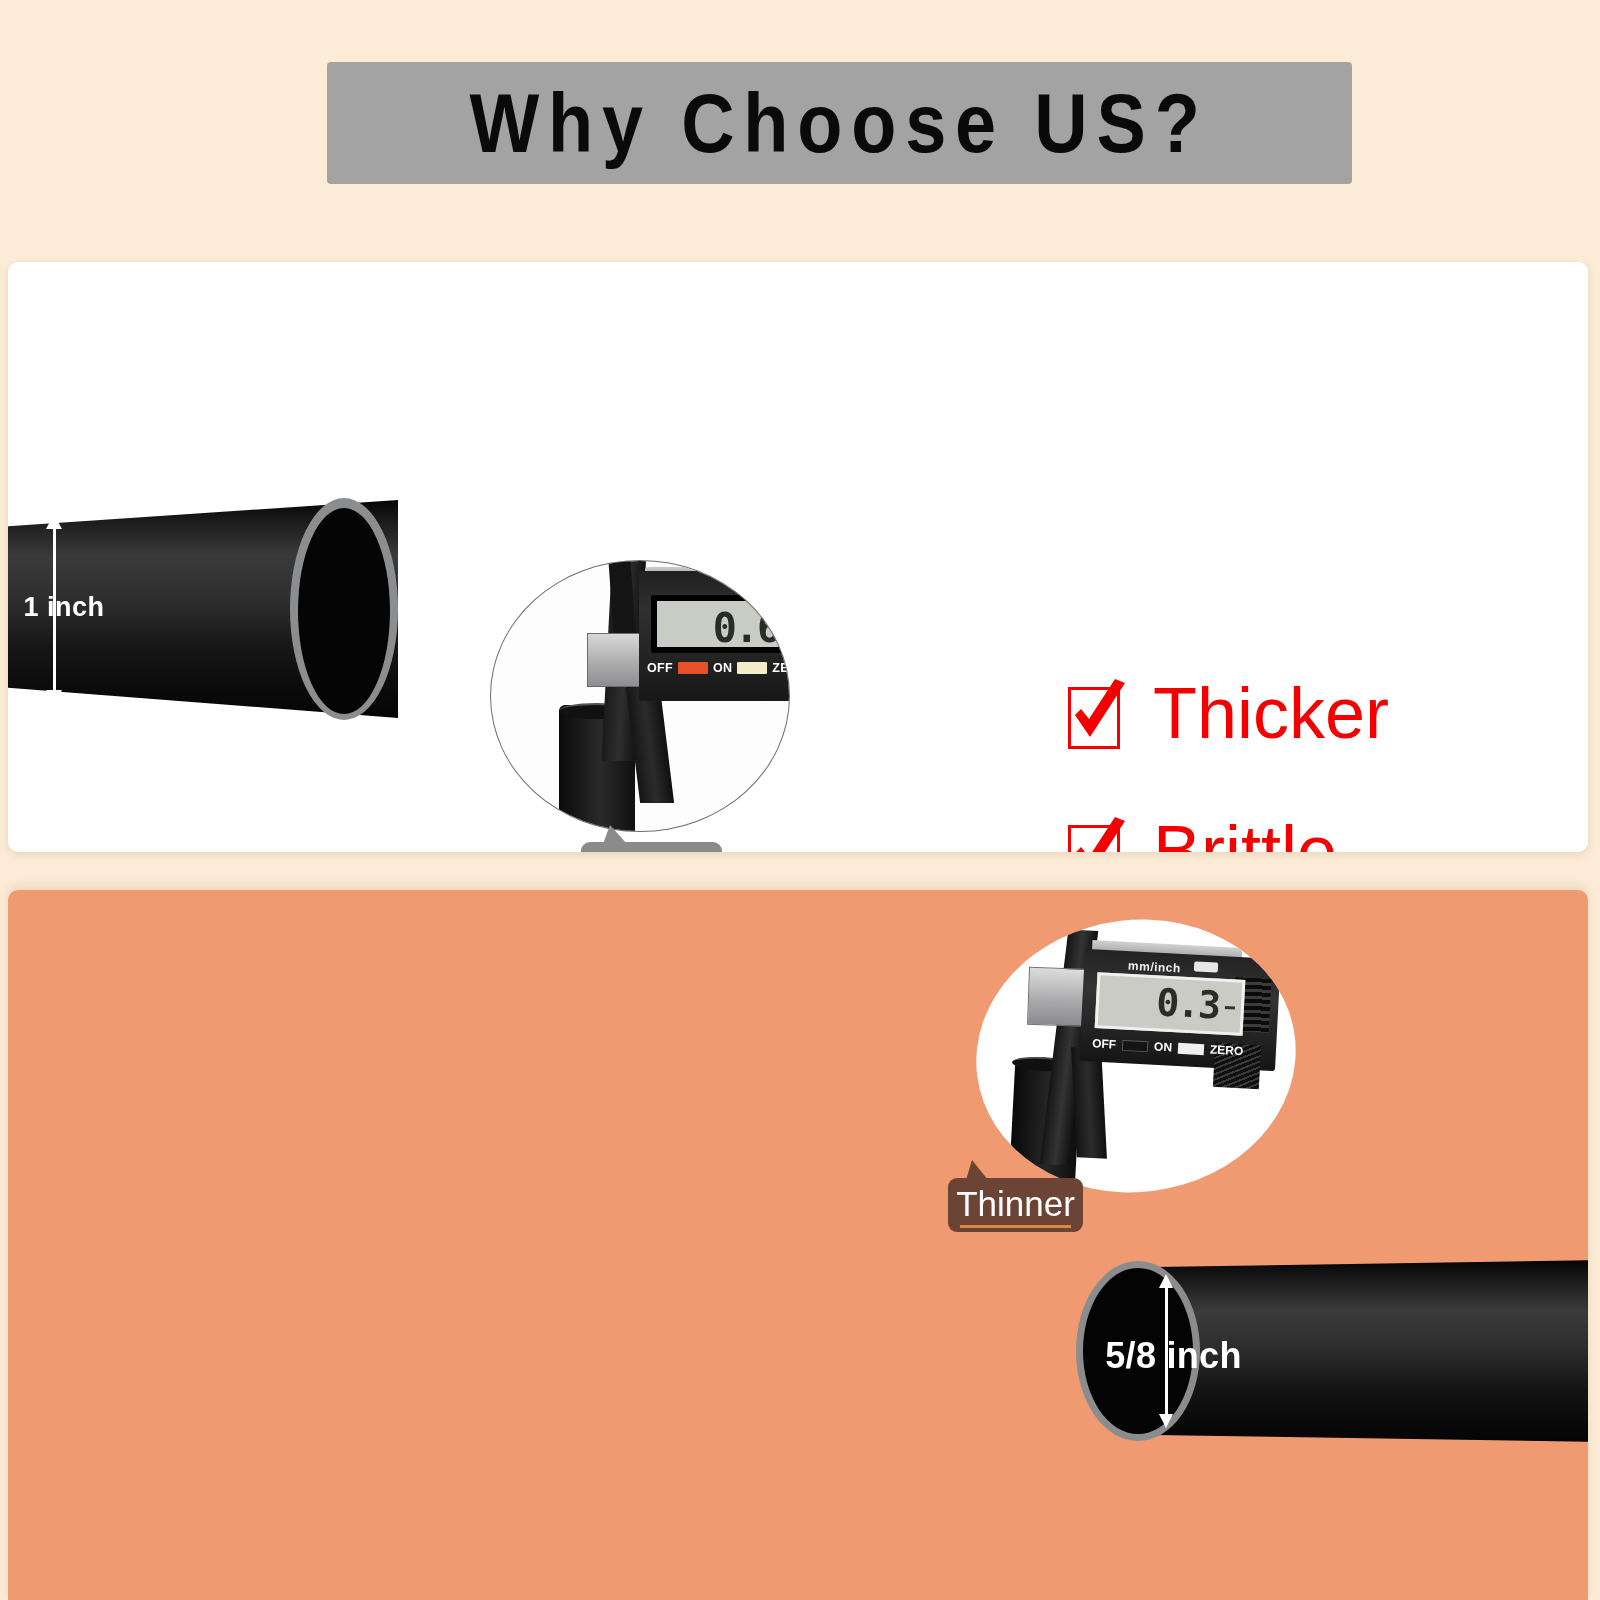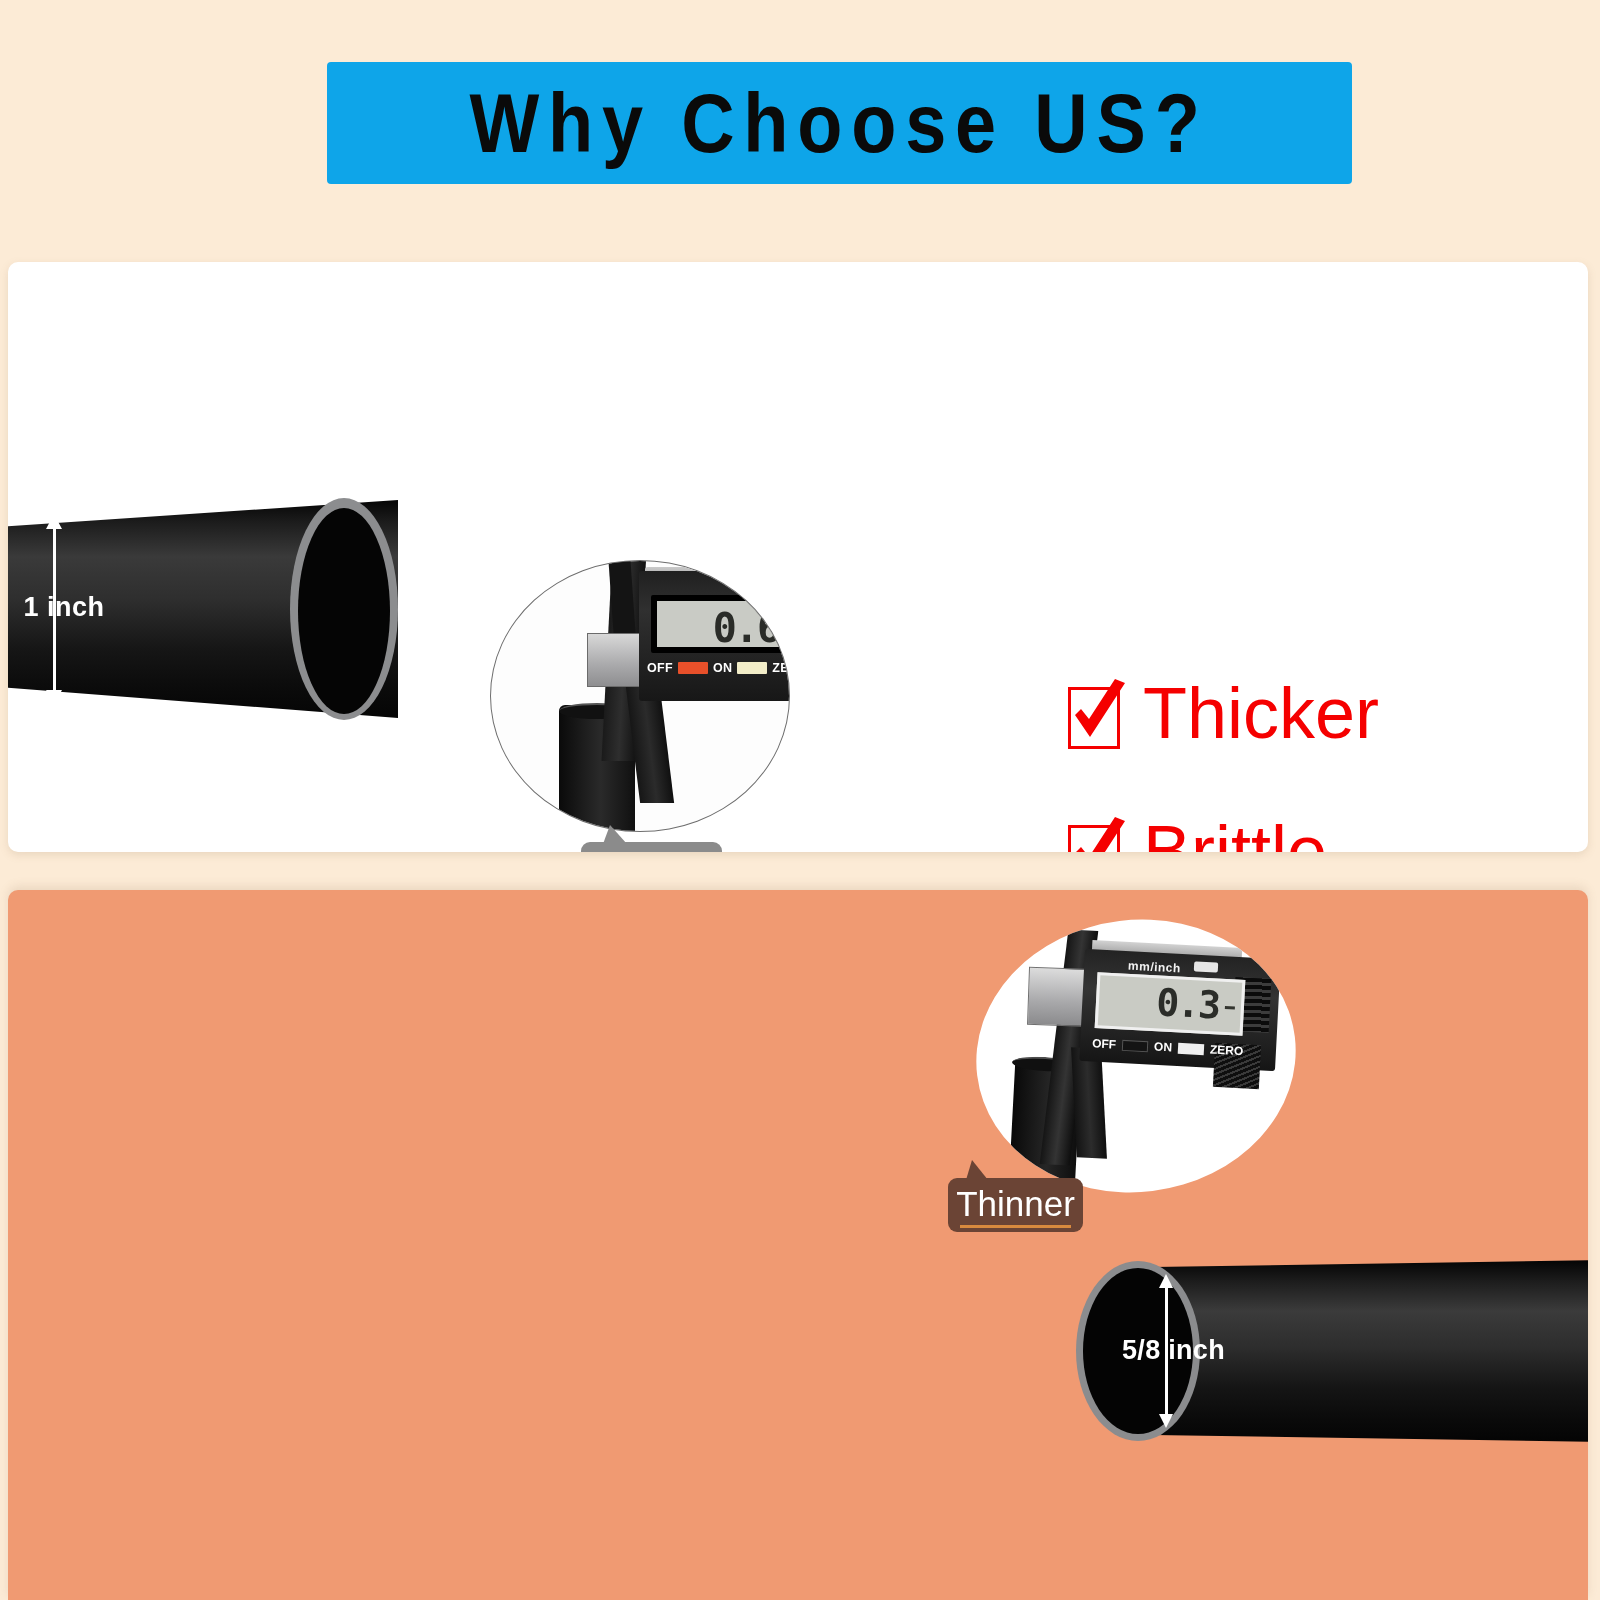--- a/index.html
+++ b/index.html
@@ -16,21 +16,21 @@
     position: relative;
   }
 
   
   .title-banner {
     position: absolute;
     left: 327px;
     top: 62px;
     width: 1025px;
     height: 122px;
-    background: #0ea5e9;
+    background: #a3a3a3;
     border-radius: 4px;
     display: flex;
     align-items: center;
     justify-content: center;
   }
   .title-text {
     font-family: "Liberation Sans Narrow", "Liberation Sans", sans-serif;
     font-weight: bold;
     font-size: 84px;
     color: #0A0A0A;
@@ -259,21 +259,21 @@
   
   .checklist {
     position: absolute;
     left: 1060px; top: 382px;
     width: 470px;
   }
   .check-row {
     display: flex;
     align-items: center;
     height: 138px;
-    gap: 22px;
+    gap: 32px;
   }
   .check-box {
     position: relative;
     width: 53px; height: 68px;
     flex: 0 0 auto;
   }
   .check-box .bx {
     position: absolute;
     left: 0; top: 8px;
     width: 52px; height: 62px;
@@ -544,21 +544,21 @@
   }
   .tube-bot .arrow-head-up { top: 14px; border-bottom: 14px solid #fff; }
   .tube-bot .arrow-head-dn { top: 154px; border-top: 14px solid #fff; }
   .tube-bot .dim-label {
     position: absolute;
     left: 0px; top: 75px;
     width: 195px;
     text-align: center;
     color: #ffffff;
     font-weight: bold;
-    font-size: 27px;
+    font-size: 36px;
     letter-spacing: 0.3px;
   }
 </style>
 </head>
 <body>
 
 <div class="title-banner">
   <div class="title-text">Why Choose US?</div>
 </div>
 

